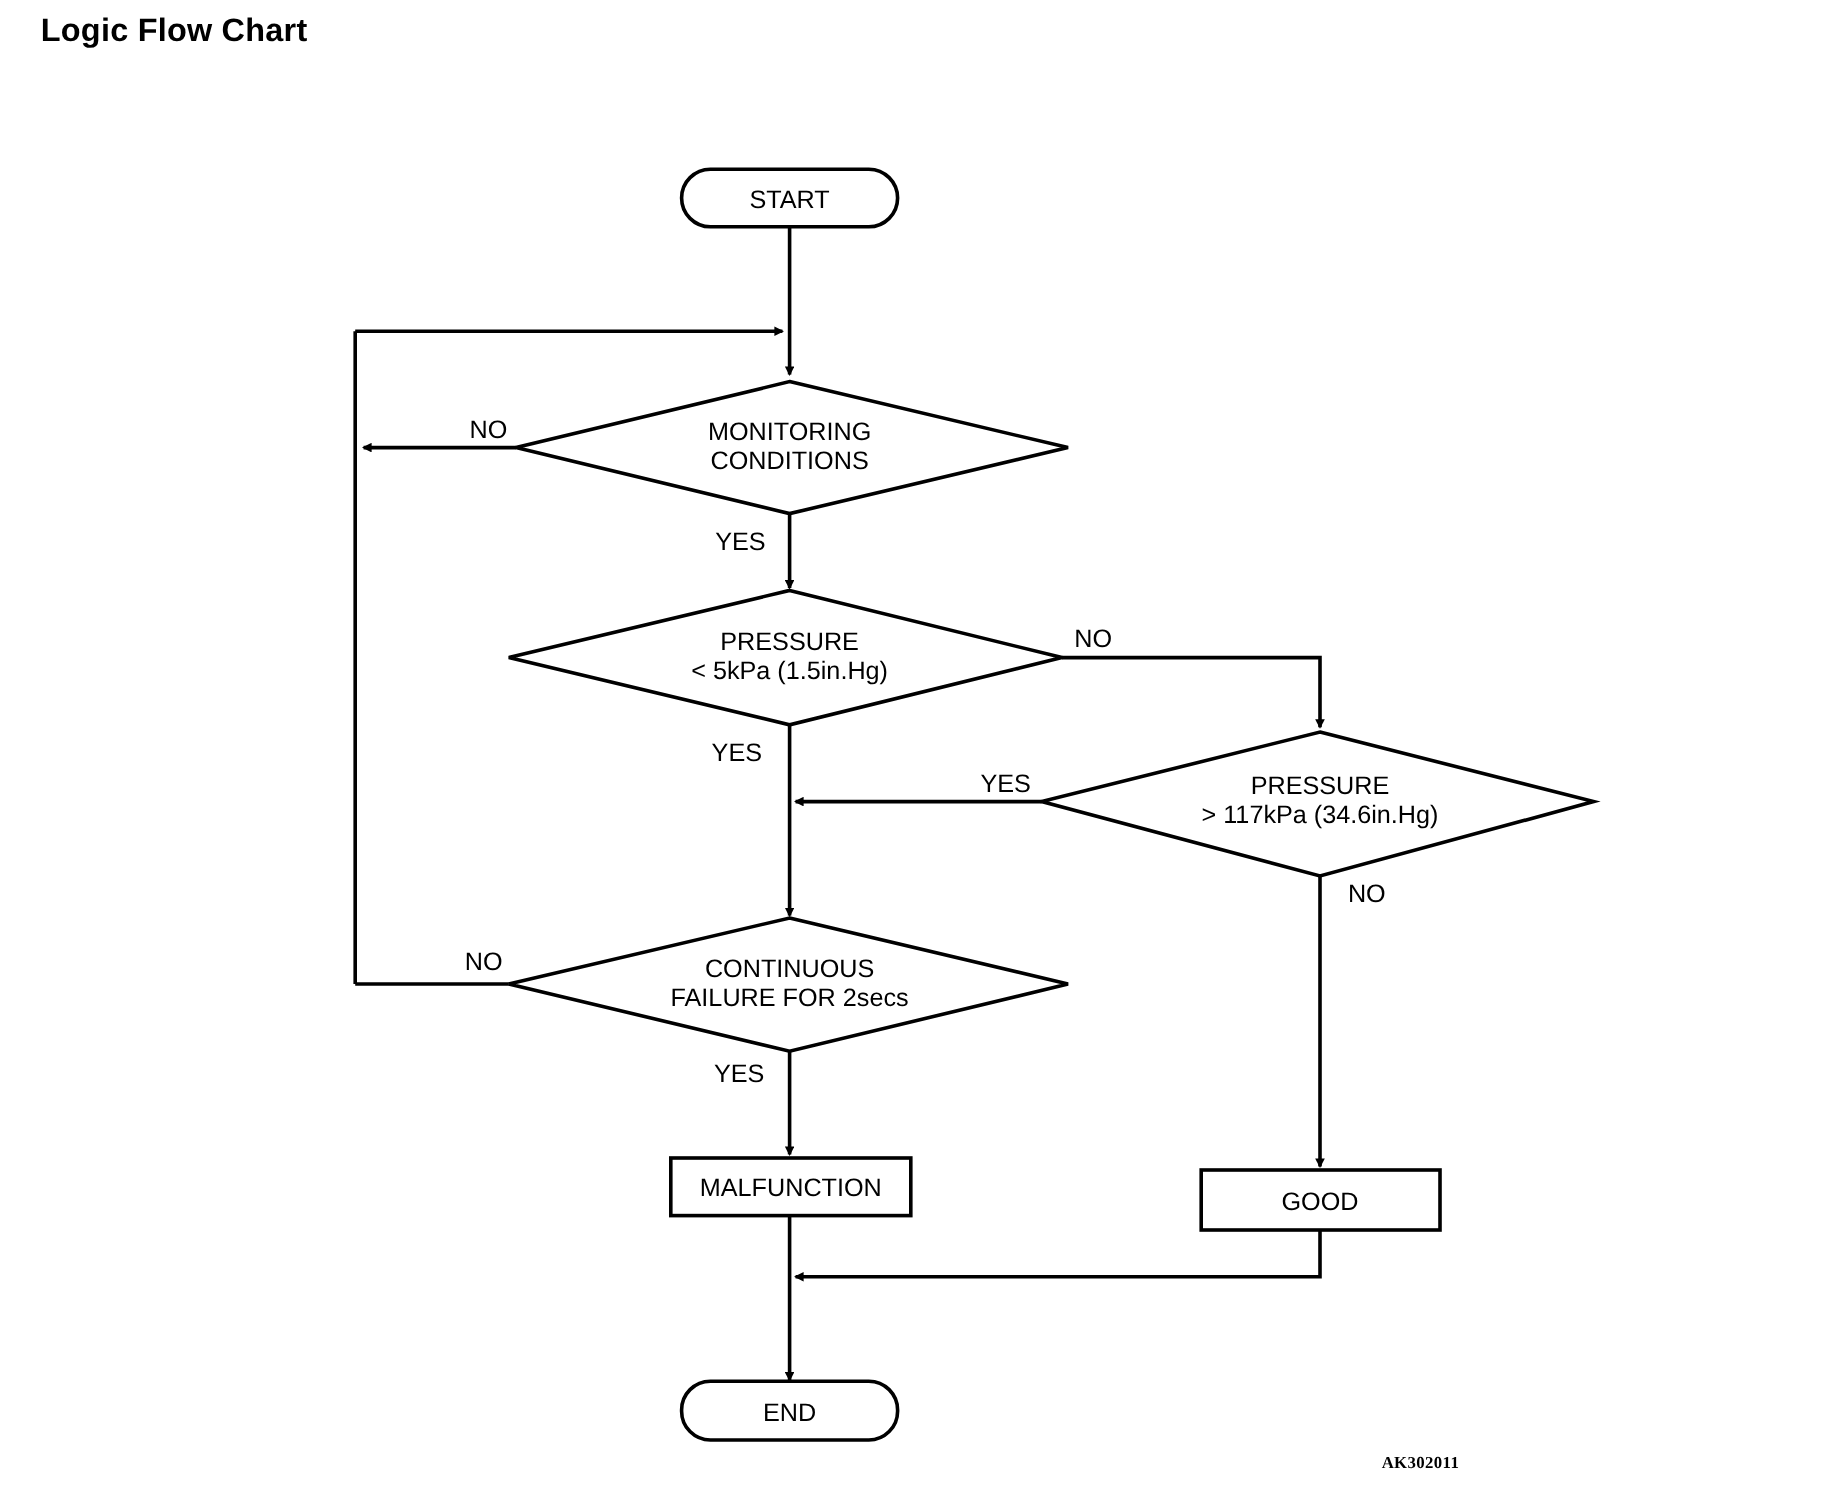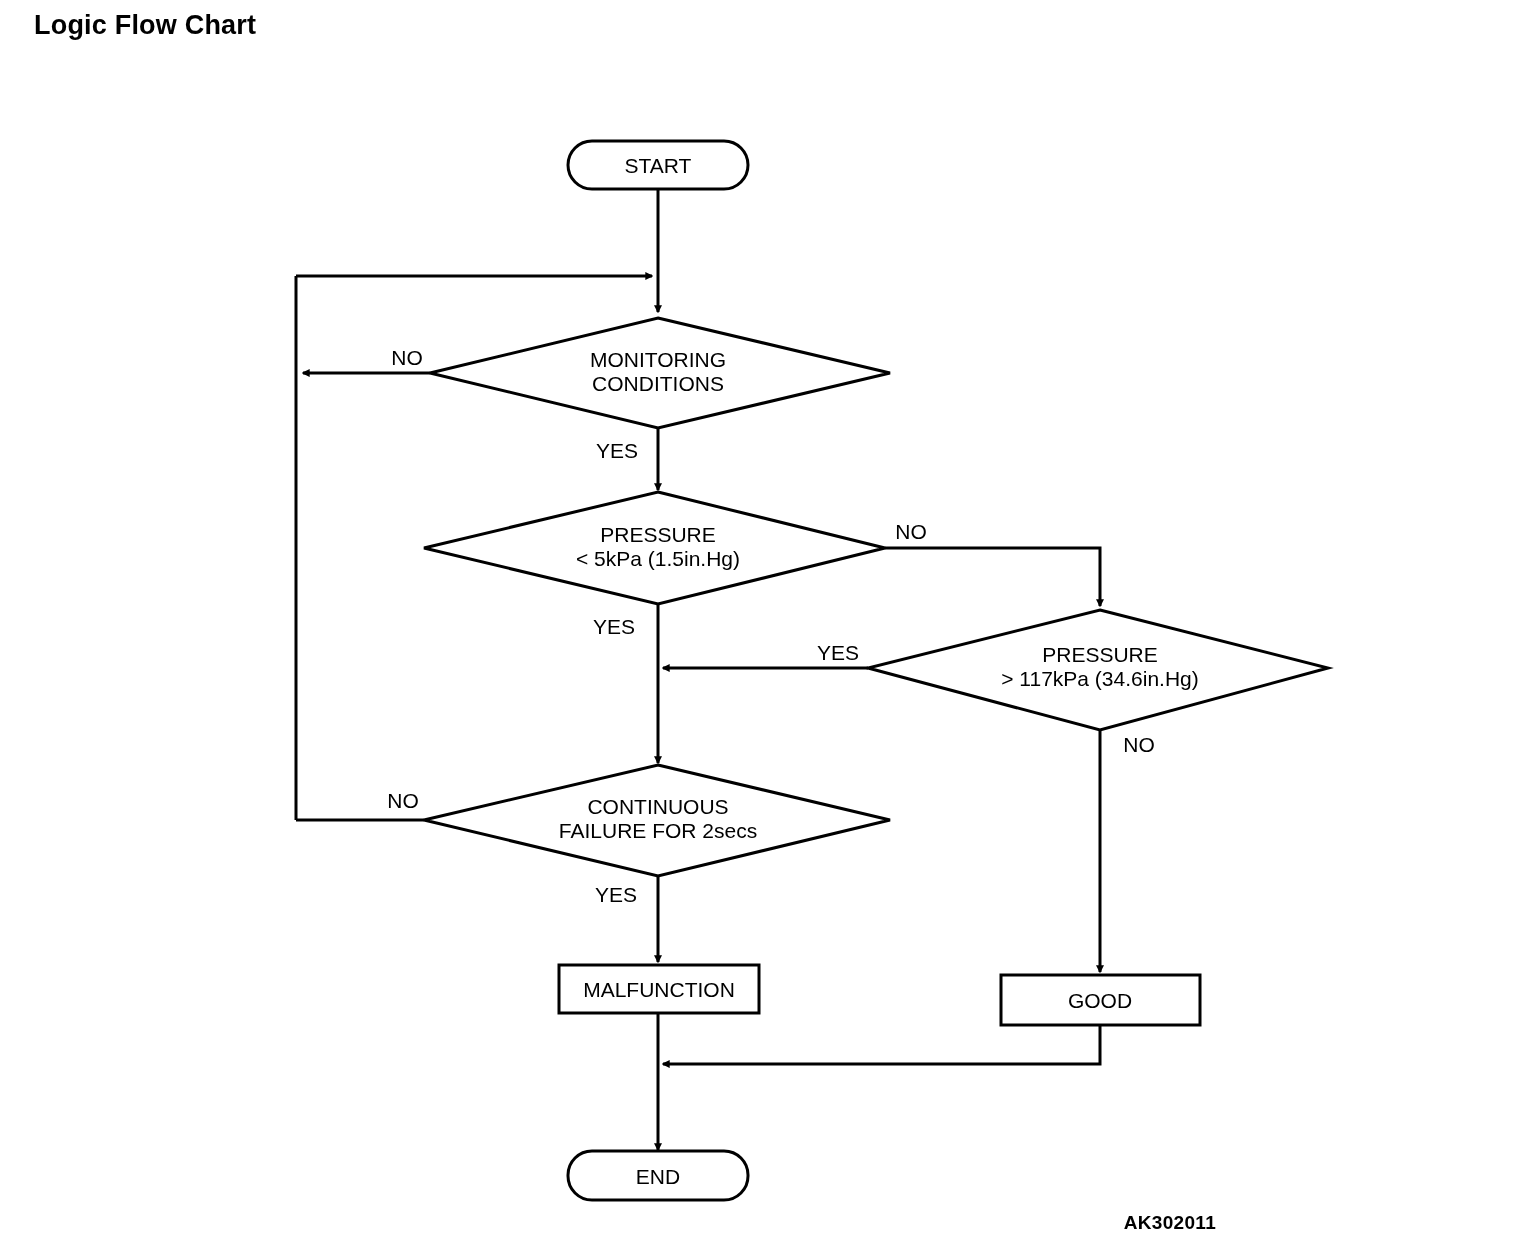--- a/index.html
+++ b/index.html
@@ -26,24 +26,25 @@
     top: 10px;
     font-size: 27px;
     font-weight: bold;
     letter-spacing: 0.2px;
     white-space: nowrap;
   }
   .refcode {
     position: absolute;
     right: 28px;
     top: 1212px;
-    font-size: 19px;
+    font-size: 14px;
     font-weight: bold;
     letter-spacing: 0.3px;
     white-space: nowrap;
+    font-family: Liberation Serif, serif;
   }
   svg.flow {
     position: absolute;
     left: 0;
     top: 0;
     width: 1520px;
     height: 1258px;
   }
   svg.flow text {
     font-family: "Liberation Sans", sans-serif;

